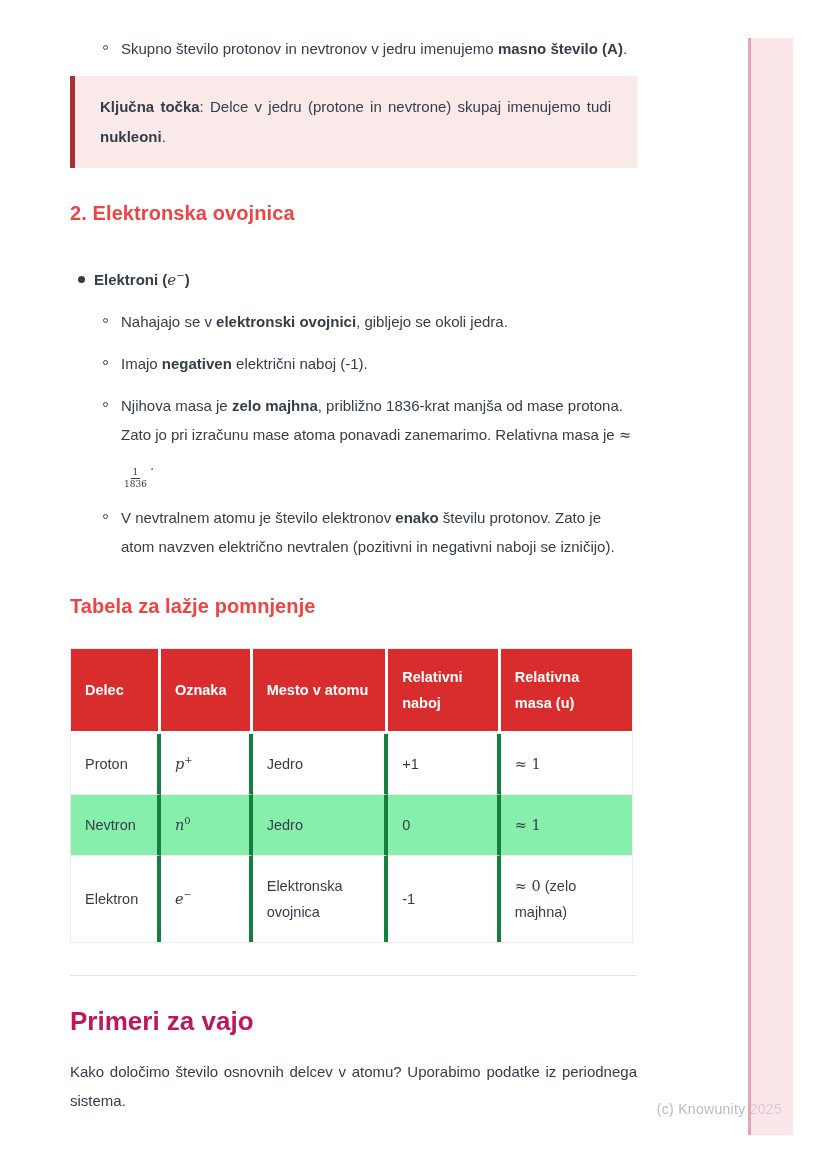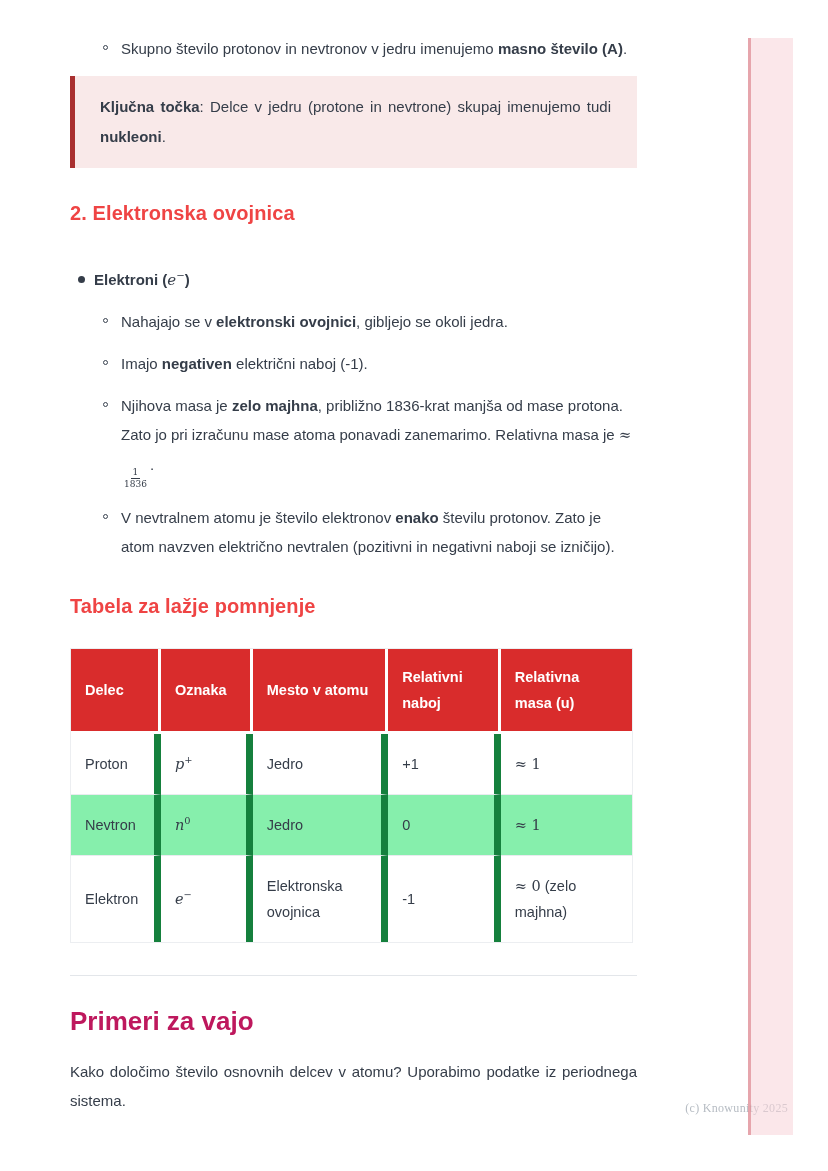--- a/index.html
+++ b/index.html
@@ -73,41 +73,40 @@
     padding: 15px 14px;
     line-height: 26px;
     border-right: 3px solid #ffffff;
     border-bottom: 3px solid #ffffff;
     vertical-align: middle;
   }
   table.summary thead th:last-child { border-right: none; }
   table.summary tbody td {
     padding: 17px 14px;
     line-height: 26px;
-    border-right: 7px solid #15803d;
+    border-right: 4px solid #15803d;
     border-bottom: 1px solid #e9ebef;
     vertical-align: middle;
     background: #ffffff;
   }
   table.summary tbody td:last-child { border-right: none; }
   table.summary tbody tr:last-child td { border-bottom: none; }
   table.summary tbody tr.alt td { background: #86efac; }
 
   .divider { margin-top: 32px; height: 1px; background: #e3e6ea; width: 100%; }
 
   
   .watermark {
     position: absolute;
     top: 1101px;
-    right: 40px;
-    font-size: 12px;
+    right: 46px;
+    font-size: 14px;
     color: #b6bcc3;
     letter-spacing: 0.3px;
     z-index: 1;
-    font-family: Liberation Serif, serif;
   }
   .edge-stripe {
     position: absolute;
     left: 748px;
     top: 38px;
     width: 45px;
     height: 1097px;
     background: rgba(247, 211, 216, 0.55);
     border-left: 3px solid rgba(210, 100, 110, 0.5);
     z-index: 2;

